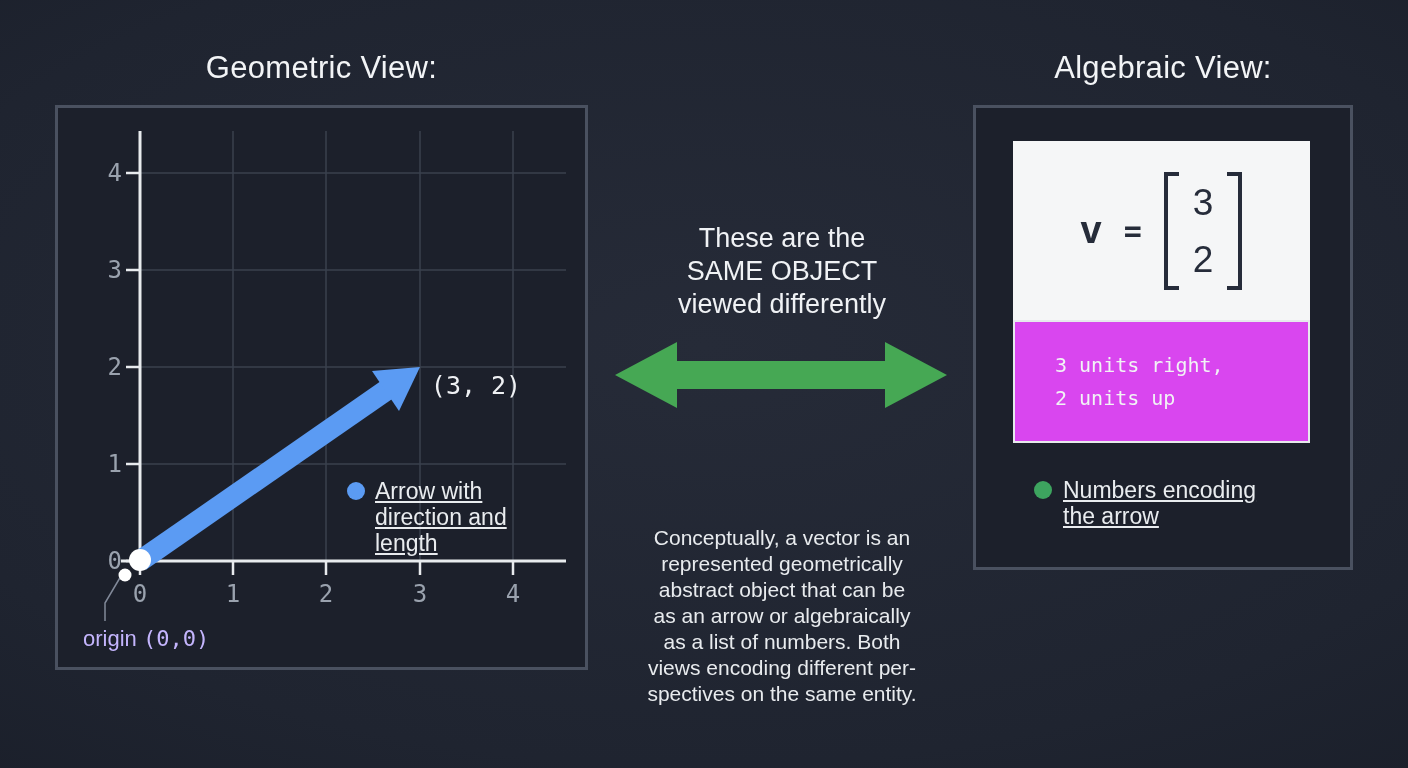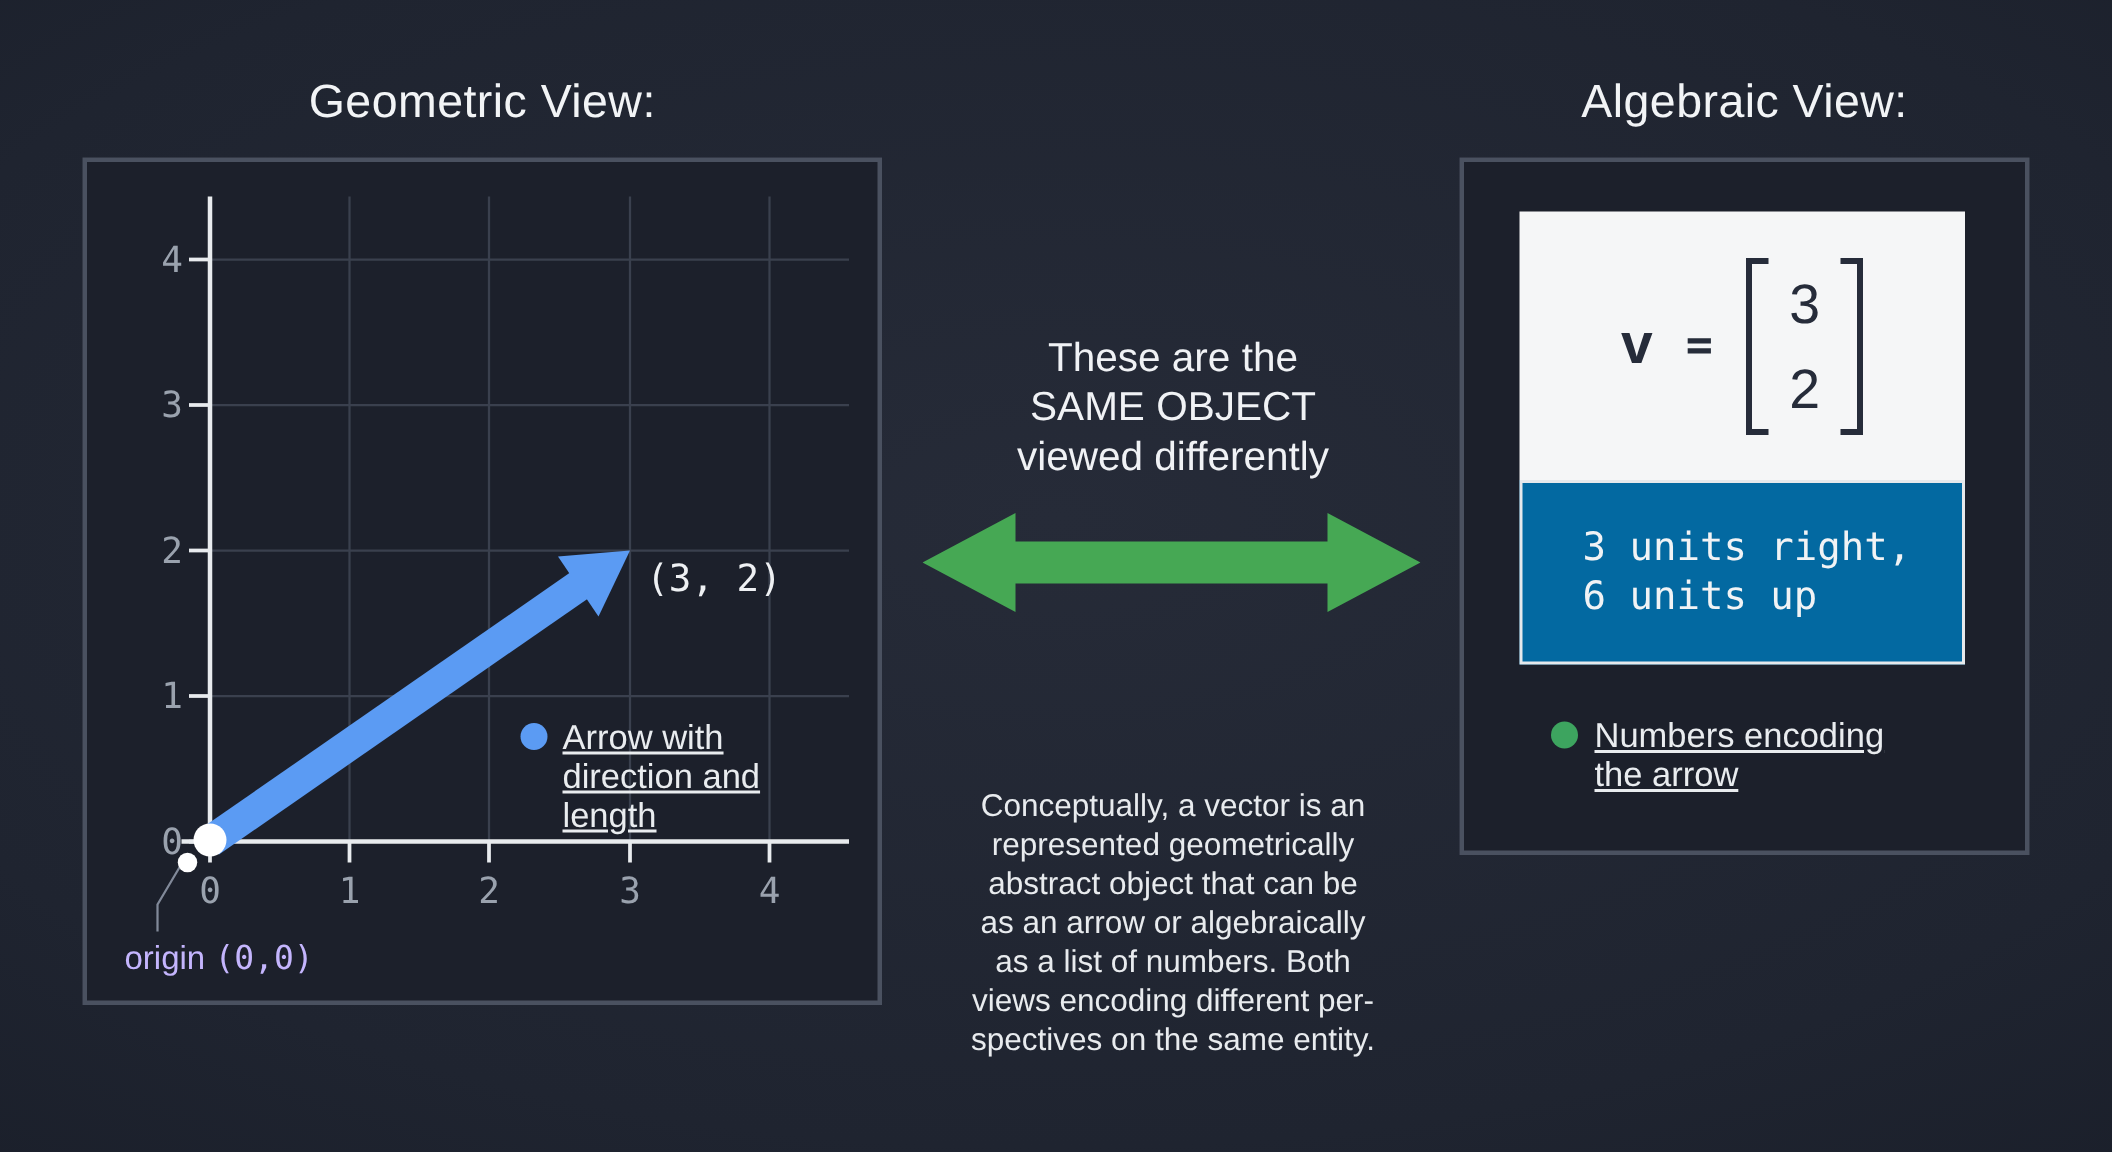--- a/index.html
+++ b/index.html
@@ -71,25 +71,25 @@
   .bracket { width: 15px; height: 118px; box-sizing: border-box; }
   .bracket.left  { border-left: 4px solid #262c3a; border-top: 4px solid #262c3a; border-bottom: 4px solid #262c3a; }
   .bracket.right { border-right: 4px solid #262c3a; border-top: 4px solid #262c3a; border-bottom: 4px solid #262c3a; }
   .matrix-entries {
     display: flex; flex-direction: column; justify-content: center;
     padding: 0 14px; text-align: center;
   }
   .matrix-entries div { font-size: 37px; line-height: 57px; }
   .code-box {
     box-sizing: border-box;
-    background: #0369a1;
+    background: #d946ef;
     border: 2px solid #e6e9ec;
     padding: 27px 0 0 40px;
     font-family: "DejaVu Sans Mono", monospace;
-    font-size: 26px; line-height: 33px;
+    font-size: 20px; line-height: 33px;
     color: #f1f3f5;
   }
   .bullet-green {
     width: 18px; height: 18px; border-radius: 50%;
     background: #3da45f;
   }
 </style>
 </head>
 <body>
 
@@ -194,21 +194,21 @@
           <div>3</div>
           <div>2</div>
         </div>
         <div class="bracket right"></div>
       </div>
     </div>
   </div>
 
   <div class="abs code-box" style="left:37px; top:212px; width:297px; height:123px;">
     <div>3 units right,</div>
-    <div>6 units up</div>
+    <div>2 units up</div>
   </div>
 
   <span class="abs bullet-green" style="left:58px; top:373px;"></span>
   <div class="abs legend-text" style="left:87px; top:369px;">
     <div>Numbers encoding</div>
     <div>the arrow</div>
   </div>
 </div>
 
 </body></html>

